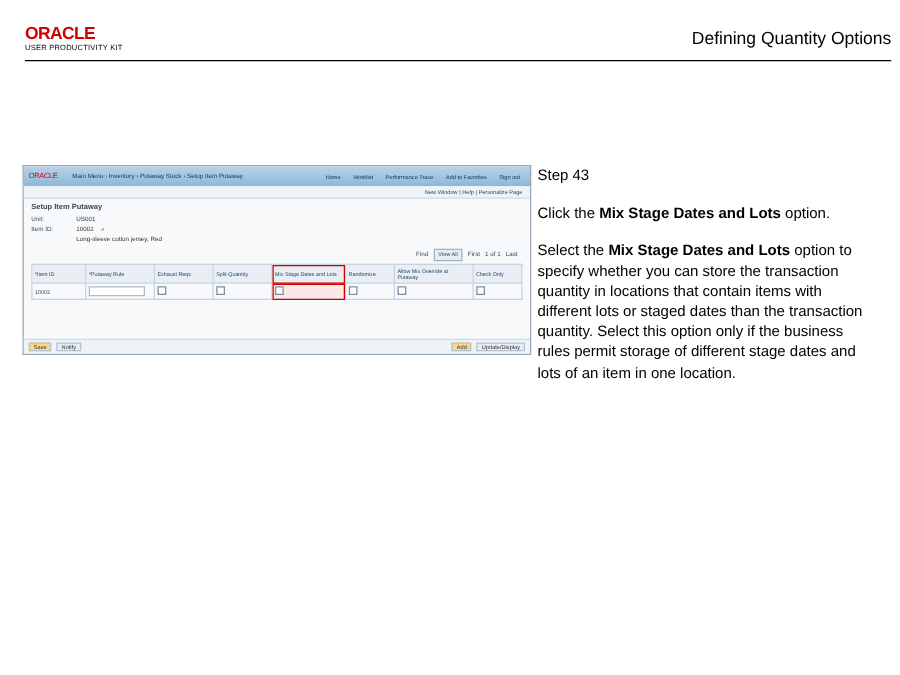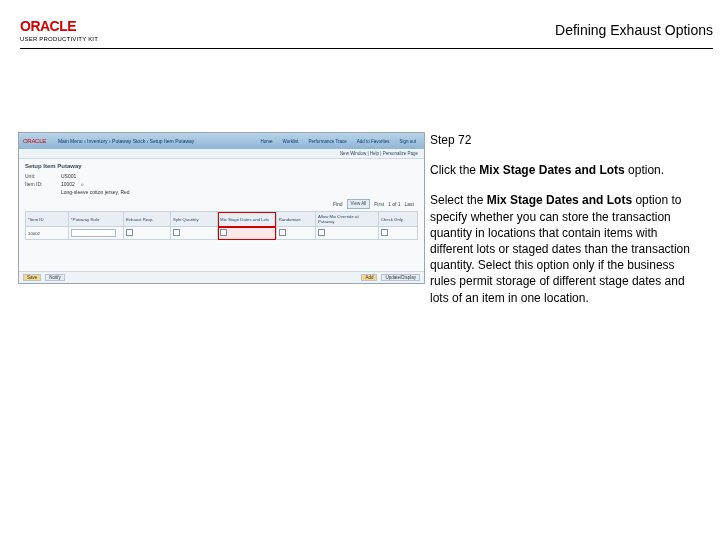--- a/index.html
+++ b/index.html
@@ -202,25 +202,25 @@
 </style>
 </head>
 <body>
 
 <div class="page">
 
   <div class="logo-block">
     <div class="logo-oracle">ORACLE</div>
     <div class="logo-sub">USER PRODUCTIVITY KIT</div>
   </div>
-  <div class="page-title">Defining Exhaust Options</div>
+  <div class="page-title">Defining Quantity Options</div>
   <div class="rule"></div>
 
   <div class="right-col">
-    <p class="step-label">Step 72</p>
+    <p class="step-label">Step 43</p>
     <p>Click the <strong>Mix Stage Dates and Lots</strong> option.</p>
     <p>Select the <strong>Mix Stage Dates and Lots</strong> option to specify whether you can store the transaction quantity in locations that contain items with different lots or staged dates than the transaction quantity. Select this option only if the business rules permit storage of different stage dates and lots of an item in one location.</p>
   </div>
 
   <div class="thumb">
     <div class="sub-header">
       <span class="mini-logo">ORACLE</span>
       <span style="color:#0a3a6a;">Main Menu  ›  Inventory  ›  Putaway Stock  ›  Setup Item Putaway</span>
       <span class="nav">
         <span>Home</span>

